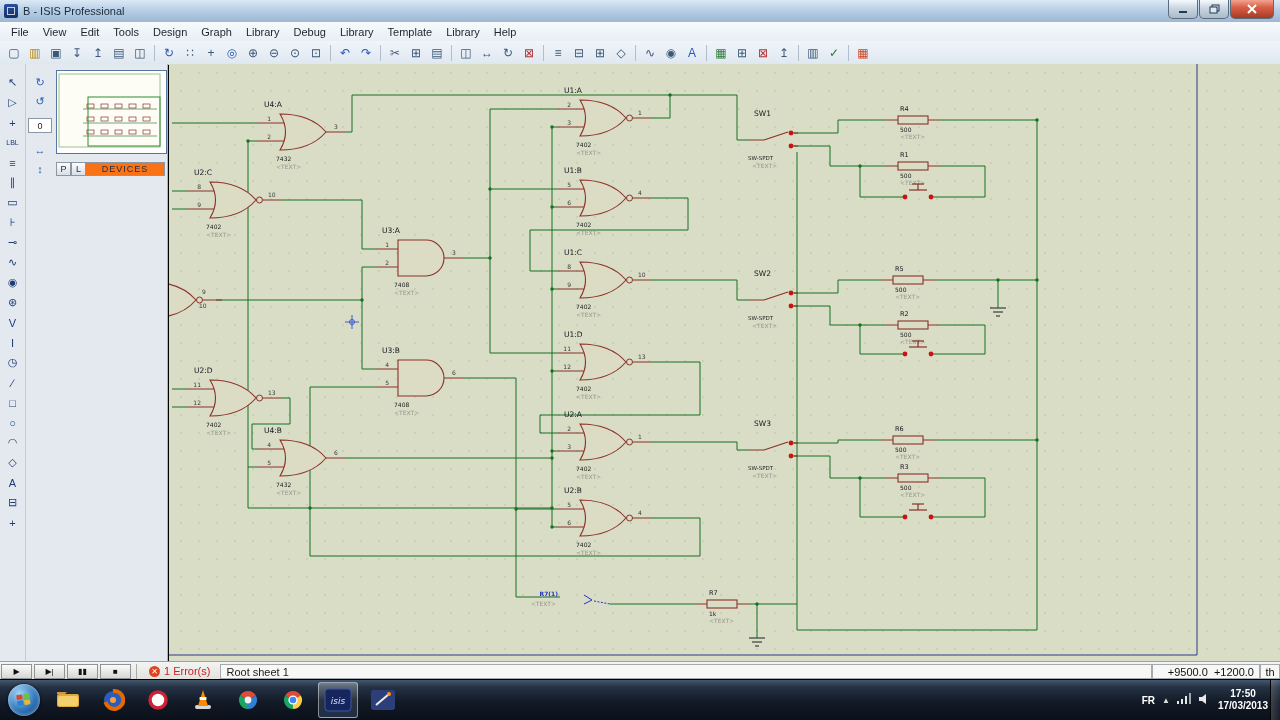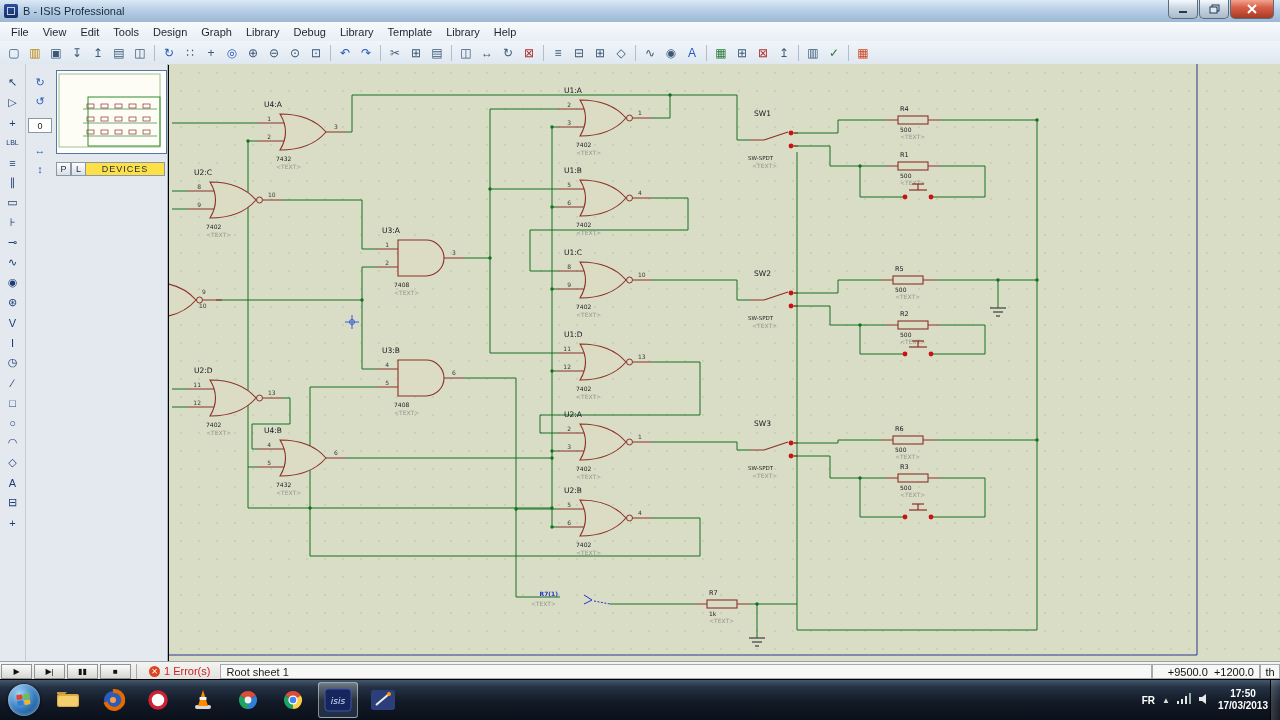--- a/index.html
+++ b/index.html
@@ -21,21 +21,21 @@
   
   .side-strip{position:absolute;top:64px;left:0;width:26px;bottom:59px;background:#e4e9f0;border-right:1px solid #c2ccd8;display:flex;flex-direction:column;align-items:center;padding-top:12px;gap:7px;box-sizing:border-box;}
   .side-icon{width:20px;height:13px;display:flex;align-items:center;justify-content:center;font-size:11px;color:#1c3c74;}
   .orient{position:absolute;top:64px;left:26px;width:28px;bottom:59px;background:#e4e9f0;display:flex;flex-direction:column;align-items:center;padding-top:12px;gap:6px;box-sizing:border-box;}
   .orient .side-icon{color:#2458b8;}
   .angle-box{width:22px;height:13px;background:#fff;border:1px solid #8a97a5;font-size:9px;color:#222;display:flex;align-items:center;justify-content:center;margin:4px 0;}
   .left-panel{position:absolute;top:64px;left:54px;width:114px;bottom:59px;background:#e4e9f0;border-right:1px solid #aab4c0;box-sizing:border-box;}
   .overview{position:absolute;top:6px;left:2px;width:109px;height:82px;background:#fff;border:1px solid #5577a0;}
   .devices-header{position:absolute;top:98px;left:2px;width:109px;height:14px;display:flex;}
   .pl-btn{width:15px;height:14px;font-size:9px;line-height:12px;text-align:center;border:1px solid #8a97a5;background:linear-gradient(#fdfdfd,#d9dfe7);color:#1c2a44;padding:0;box-sizing:border-box;}
-  .dev-title{flex:1;background:#fde047;border:1px solid #8a97a5;border-left:none;font-size:9px;display:flex;align-items:center;justify-content:center;color:#1c2a44;letter-spacing:1px;box-sizing:border-box;}
+  .dev-title{flex:1;background:#f97316;border:1px solid #8a97a5;border-left:none;font-size:9px;display:flex;align-items:center;justify-content:center;color:#1c2a44;letter-spacing:1px;box-sizing:border-box;}
   .devices-list{position:absolute;top:112px;left:2px;width:109px;bottom:4px;background:#fff;border:1px solid #8a97a5;font-size:10px;overflow:hidden;box-sizing:border-box;padding-top:1px;}
   .dev-item{height:12px;line-height:12px;padding-left:3px;color:#111;white-space:nowrap;}
   .dev-item.selected{background:#2e6ccc;color:#fff;}
   
   .canvas{position:absolute;top:64px;left:169px;right:0;bottom:59px;background:#d9ddc6;}
   .canvas svg{position:absolute;left:0;top:0;}
   
   .statusbar{position:absolute;left:0;right:0;top:661px;height:19px;background:linear-gradient(#f4f4f2,#e1e1dd);border-top:1px solid #9aa0a8;display:flex;align-items:center;font-size:11px;box-sizing:border-box;}
   .sim-btn{width:31px;height:15px;margin:1px;background:linear-gradient(#fbfbfb,#d6d6d2);border:1px solid #8d9399;display:flex;align-items:center;justify-content:center;font-size:8px;color:#111;box-sizing:border-box;}
   .sb-sep{width:1px;height:15px;background:#aaa;margin:0 4px;}

